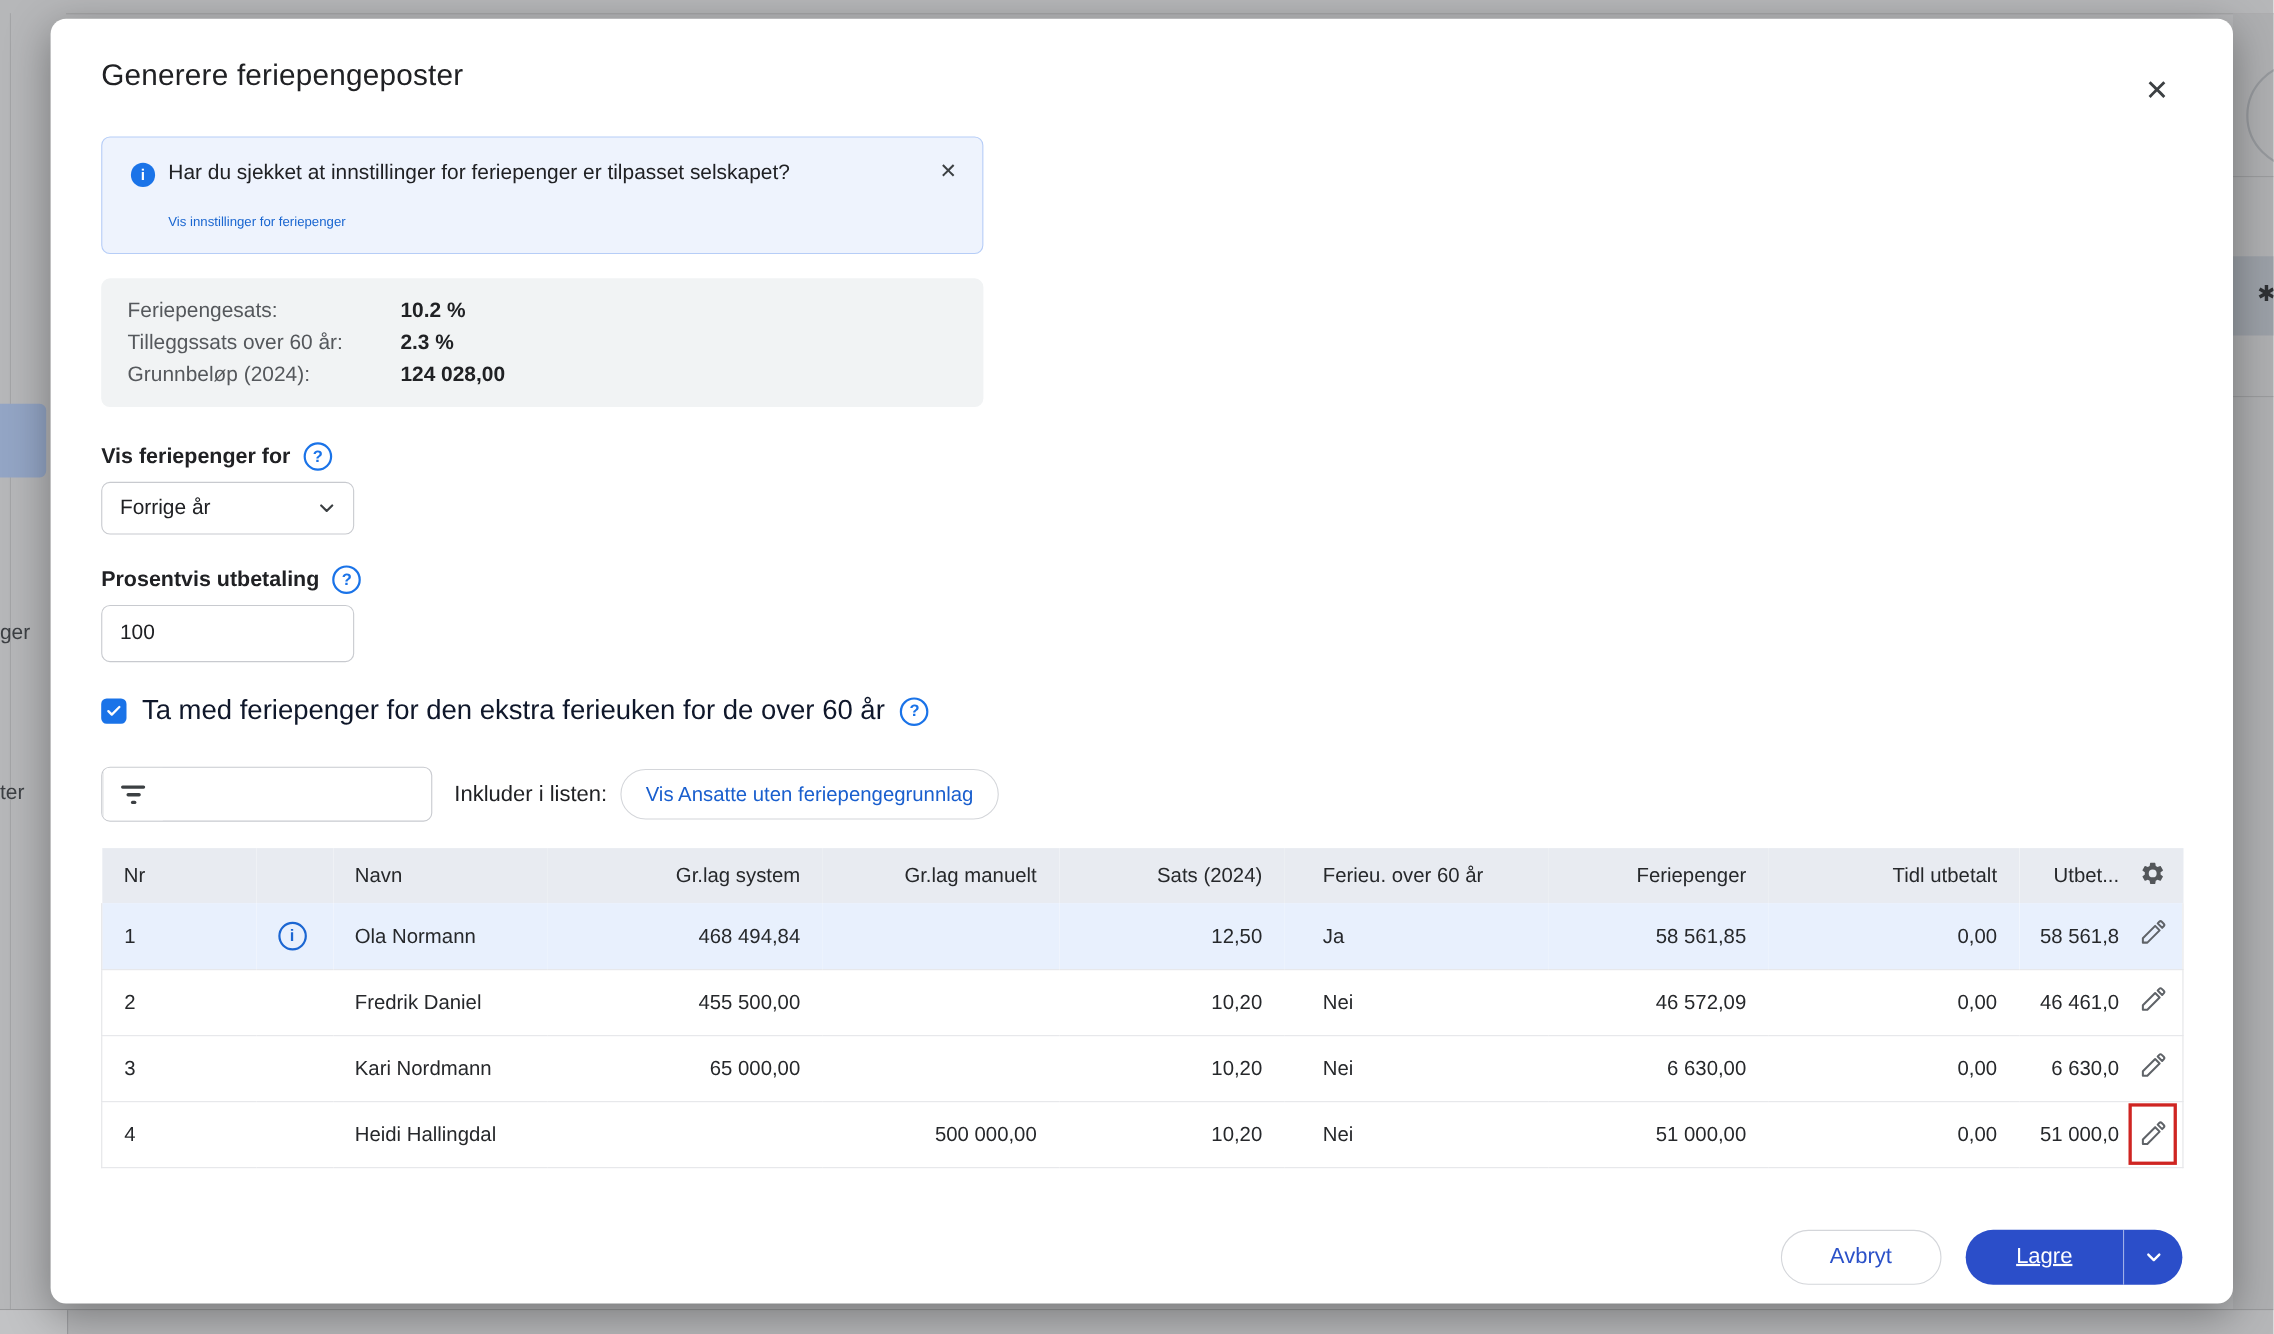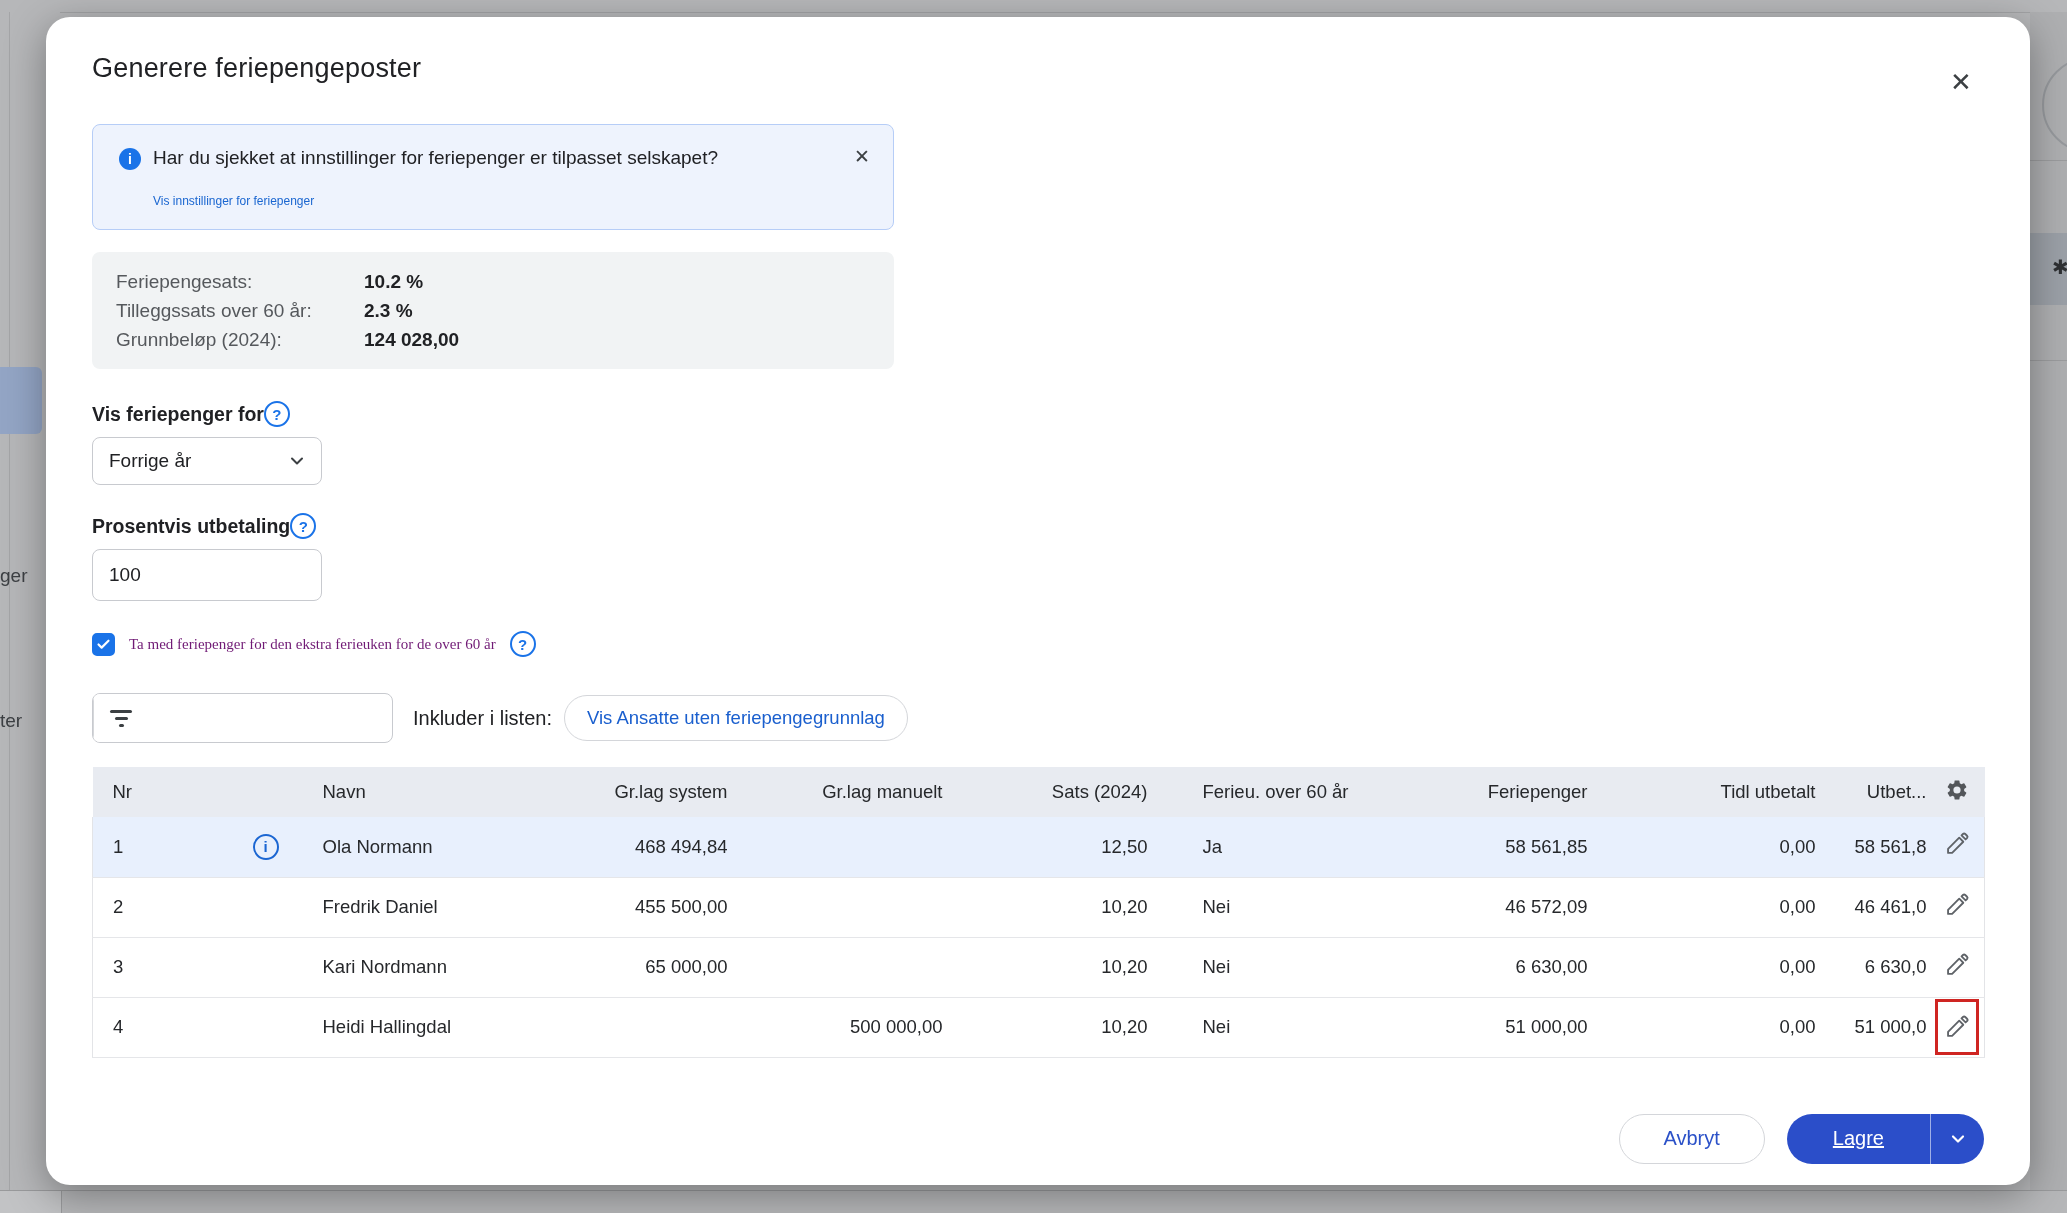--- a/index.html
+++ b/index.html
@@ -19,21 +19,21 @@
   .bd-circle { left:2042px; top:57px; width:96px; height:96px; border:2px solid #96999d; border-radius:50%; background:transparent; }
   .bd-rline1 { left:2030px; top:160px; width:37px; height:1px; background:#9b9c9e; }
   .bd-band { left:2030px; top:233px; width:37px; height:72px; background:#9ba0a7; }
   .bd-glyph { left:2052px; top:255px; width:20px; height:22px; color:#2e3033; font-size:20px; overflow:hidden; }
   .bd-rline2 { left:2030px; top:360px; width:37px; height:1px; background:#9b9c9e; }
   .bd-bottomline { left:0; top:1190px; width:2067px; height:1px; background:#999a9c; }
   .bd-bottomleft { left:0; top:1191px; width:62px; height:22px; background:#c2c3c5; border-right:1px solid #9a9b9d; }
 
   
   .modal { position:absolute; left:46px; top:17px; width:1984px; height:1168px;
-           background:#ffffff; border-radius:24px; box-shadow:0 10px 40px rgba(0,0,0,.35);
+           background:#ffffff; border-radius:14px; box-shadow:0 10px 40px rgba(0,0,0,.35);
            padding:36px 46px 0 46px; }
   .modal-title { font-size:27px; font-weight:500; letter-spacing:.2px; color:#202124; }
   .close-x { position:absolute; top:48px; right:52px; width:34px; height:34px; border:none; background:none;
              font-size:26px; line-height:34px; color:#3c4043; cursor:pointer; text-align:center; }
 
   
   .banner { margin-top:40px; width:802px; background:#eef3fd; border:1px solid #b6cdf7; border-radius:8px;
             padding:22px 22px 20px 26px; position:relative; }
   .banner-row { display:flex; align-items:flex-start; gap:12px; }
   .icon-info-filled { flex:0 0 auto; width:22px; height:22px; border-radius:50%; background:#1a73e8; color:#fff;
@@ -43,40 +43,40 @@
                   font-size:19px; color:#3c4043; cursor:pointer; }
   .banner-link { display:inline-block; margin:24px 0 0 34px; font-size:12px; font-weight:500; color:#1a66d0; text-decoration:none; cursor:pointer; }
 
   
   .summary { margin-top:22px; width:802px; background:#f1f3f4; border-radius:8px; padding:15px 24px; }
   .summary-row { display:grid; grid-template-columns:248px auto; line-height:29px; font-size:19px; }
   .summary-label { color:#55585c; }
   .summary-value { color:#202124; font-weight:600; }
 
   
-  .field-label-row { display:flex; align-items:center; gap:0; margin-top:32px; }
+  .field-label-row { display:flex; align-items:center; gap:12px; margin-top:32px; }
   .field-label-row.second { margin-top:28px; }
   .field-label { font-size:19.5px; font-weight:700; color:#202124; }
   .icon-help { width:26px; height:26px; border:2px solid #1a73e8; color:#1a73e8; border-radius:50%;
                font-size:15px; font-weight:700; display:flex; align-items:center; justify-content:center; cursor:pointer; }
 
   .select-box { margin-top:10px; width:230px; height:48px; border:1px solid #c8cacf; border-radius:8px;
                 display:flex; align-items:center; justify-content:space-between; padding:0 14px 0 16px;
                 font-size:19px; color:#202124; cursor:pointer; background:#fff; }
   .text-input { margin-top:10px; width:230px; height:52px; border:1px solid #c8cacf; border-radius:8px;
                 padding:0 16px; font-size:19px; color:#202124; font-family:inherit; }
 
   
   .checkbox-row { display:flex; align-items:center; gap:14px; margin-top:30px; }
   .checkbox { width:23px; height:23px; border-radius:5px; border:2px solid #9aa0a6; background:#fff; cursor:pointer;
               display:flex; align-items:center; justify-content:center; }
   .checkbox.checked { background:#1a73e8; border-color:#1a73e8; }
   .checkbox svg { display:none; }
   .checkbox.checked svg { display:block; }
-  .checkbox-label { font-size:15px; color:#701a75;font-family:Liberation Serif, serif; }
+  .checkbox-label { font-size:25px; color:#0f172a; }
 
   
   .toolbar { display:flex; align-items:center; margin-top:36px; }
   .search-box { width:301px; height:50px; border:1px solid #c8cacf; border-radius:8px; display:flex; overflow:hidden; background:#fff; }
   .search-box input { flex:1; border:none; outline:none; padding:0 16px; font-size:19px; font-family:inherit; color:#202124; }
   .search-box input::placeholder { color:#80868b; }
   .filter-btn { width:55px; border:none; border-left:1px solid #d5d7da; background:#fff; cursor:pointer;
                 display:flex; flex-direction:column; align-items:center; justify-content:center; gap:4px; }
   .filter-btn i { display:block; background:#3c4043; height:3px; border-radius:2px; }
   .filter-btn i:nth-child(1){ width:22px; } .filter-btn i:nth-child(2){ width:13px; } .filter-btn i:nth-child(3){ width:5px; }

